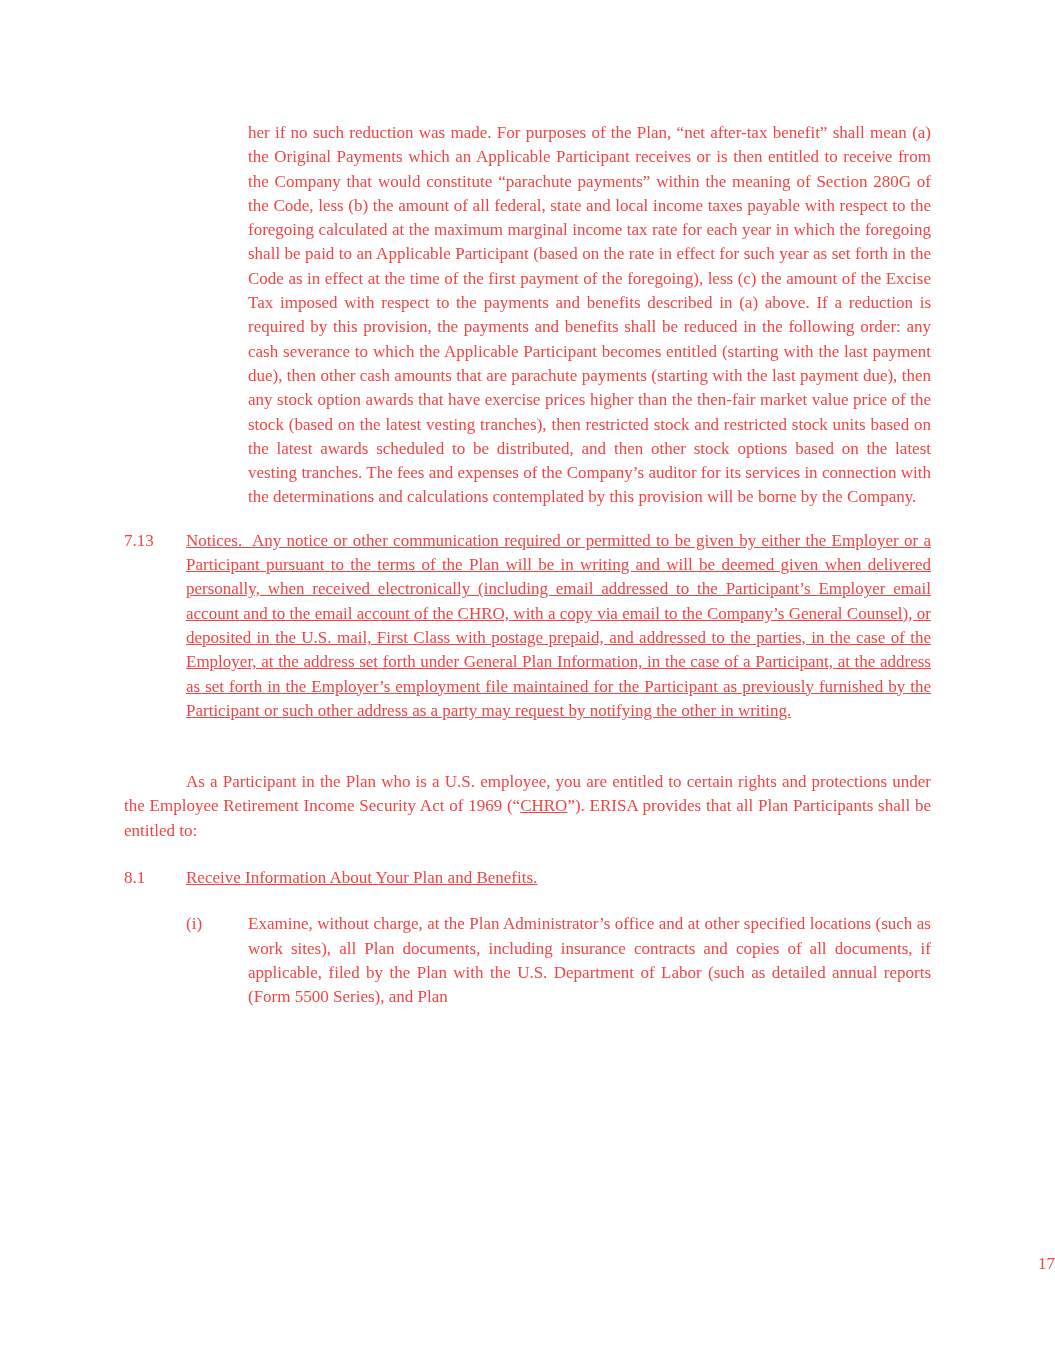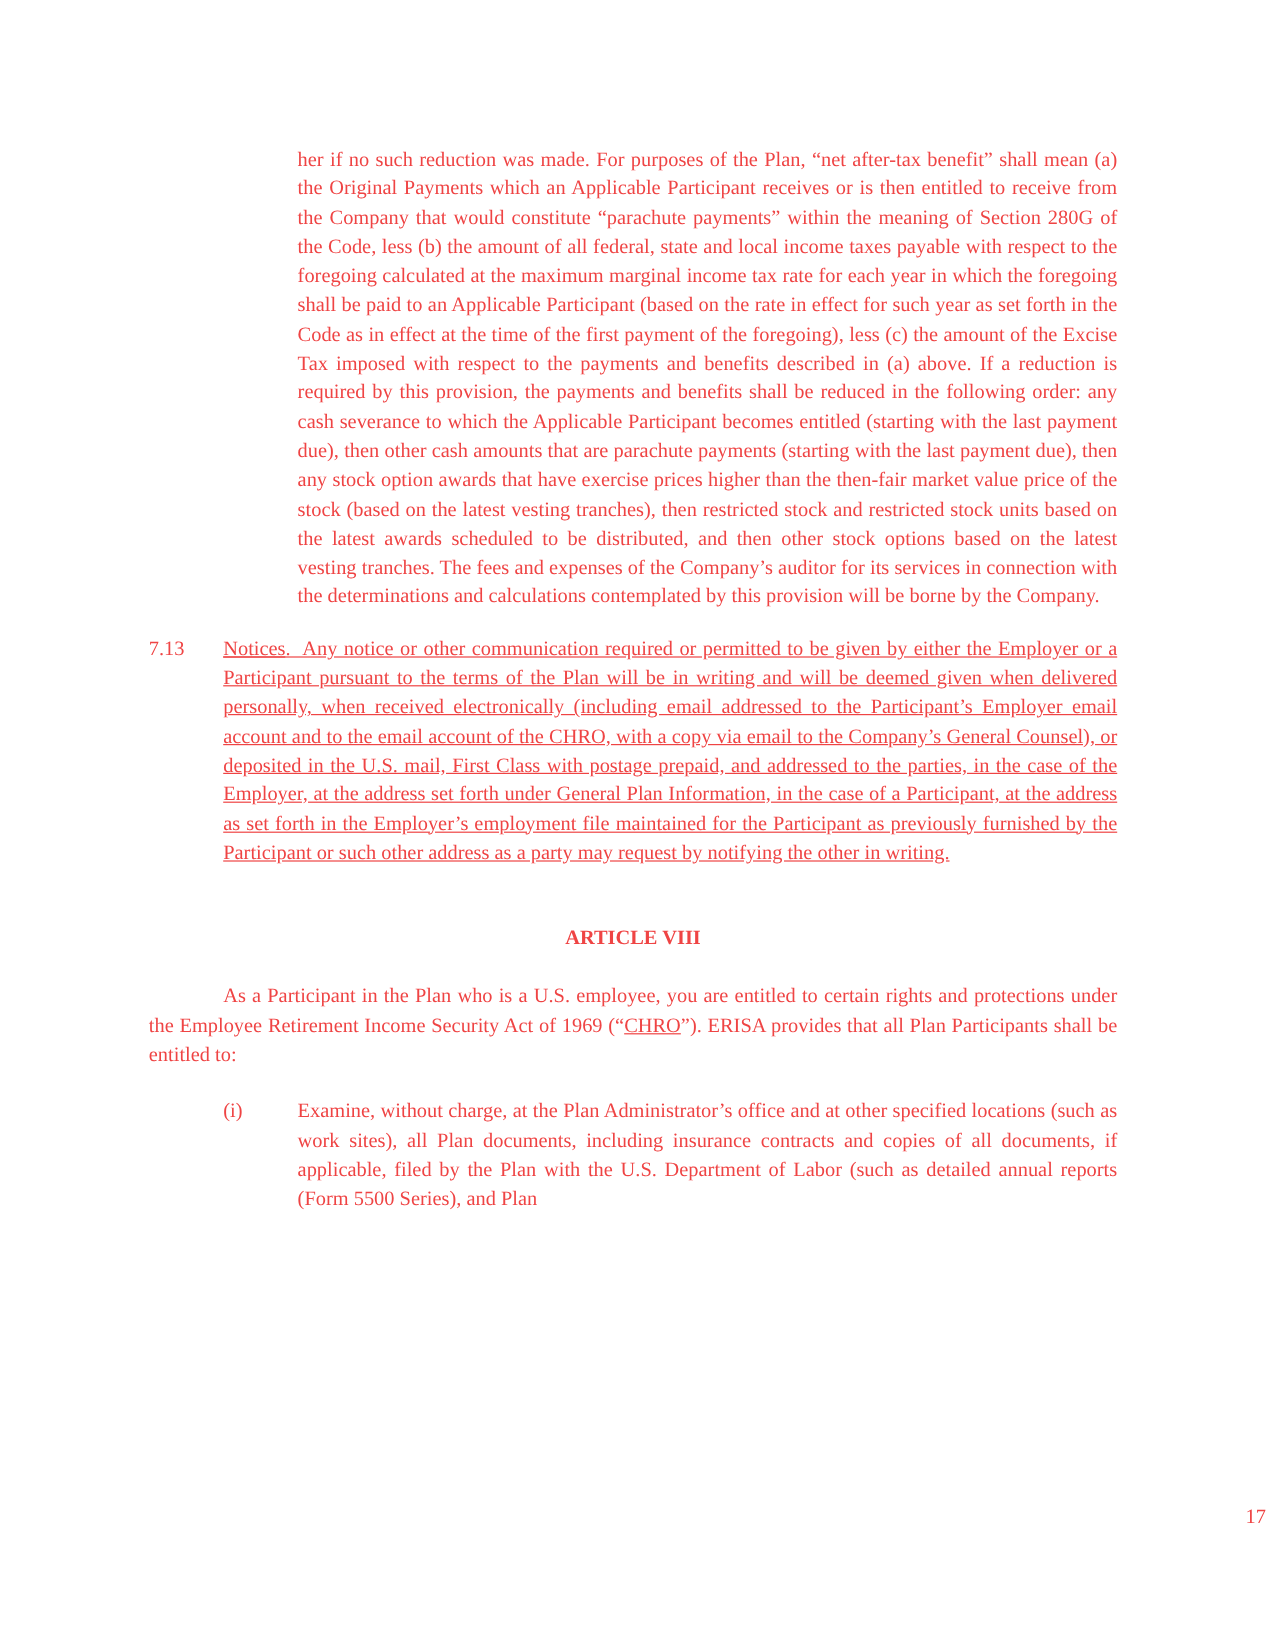--- a/index.html
+++ b/index.html
@@ -92,25 +92,28 @@
   <div class="content">
 
     <p class="cont-para">her if no such reduction was made. For purposes of the Plan, “net after-tax benefit” shall mean (a) the Original Payments which an Applicable Participant receives or is then entitled to receive from the Company that would constitute “parachute payments” within the meaning of Section 280G of the Code, less (b) the amount of all federal, state and local income taxes payable with respect to the foregoing calculated at the maximum marginal income tax rate for each year in which the foregoing shall be paid to an Applicable Participant (based on the rate in effect for such year as set forth in the Code as in effect at the time of the first payment of the foregoing), less (c) the amount of the Excise Tax imposed with respect to the payments and benefits described in (a) above. If a reduction is required by this provision, the payments and benefits shall be reduced in the following order: any cash severance to which the Applicable Participant becomes entitled (starting with the last payment due), then other cash amounts that are parachute payments (starting with the last payment due), then any stock option awards that have exercise prices higher than the then-fair market value price of the stock (based on the latest vesting tranches), then restricted stock and restricted stock units based on the latest awards scheduled to be distributed, and then other stock options based on the latest vesting tranches. The fees and expenses of the Company’s auditor for its services in connection with the determinations and calculations contemplated by this provision will be borne by the Company.</p>
 
     <div class="numbered-section sec-713">
       <span class="sec-num">7.13</span>
       <p class="sec-body"><span class="ul">Notices</span><span>.&nbsp; Any notice or other communication required or permitted to be given by either the Employer or a Participant pursuant to the terms of the Plan will be in writing and will be deemed given when delivered personally, when received electronically (including email addressed to the Participant’s Employer email account and to the email account of the CHRO, with a copy via email to the Company’s General Counsel), or deposited in the U.S. mail, First Class with postage prepaid, and addressed to the parties, in the case of the Employer, at the address set forth under General Plan Information, in the case of a Participant, at the address as set forth in the Employer’s employment file maintained for the Participant as previously furnished by the Participant or such other address as a party may request by notifying the other in writing.</span></p>
     </div>
 
     <div class="article-heading">
-      <div>ARTICLE VIII</div>
     </div>
 
     <p class="intro-para"><span>As a Participant in the Plan who is a U.S. employee, you are entitled to certain rights and protections under the Employee Retirement Income Security Act of 1969 (“</span><span class="ul">CHRO</span><span>”). ERISA provides that all Plan Participants shall be entitled to:</span></p>
 
+    <div class="numbered-section sec-81">
+      <span class="sec-num">8.1</span>
+      <p class="sec-body"><span class="ul">Receive Information About Your Plan and Benefits</span><span>.</span></p>
+    </div>
 
     <div class="list-item">
       <span class="item-marker">(i)</span>
       <p class="item-body">Examine, without charge, at the Plan Administrator’s office and at other specified locations (such as work sites), all Plan documents, including insurance contracts and copies of all documents, if applicable, filed by the Plan with the U.S. Department of Labor (such as detailed annual reports (Form 5500 Series), and Plan</p>
     </div>
 
   </div>
 
   <div class="page-number">17</div>
 </div>

